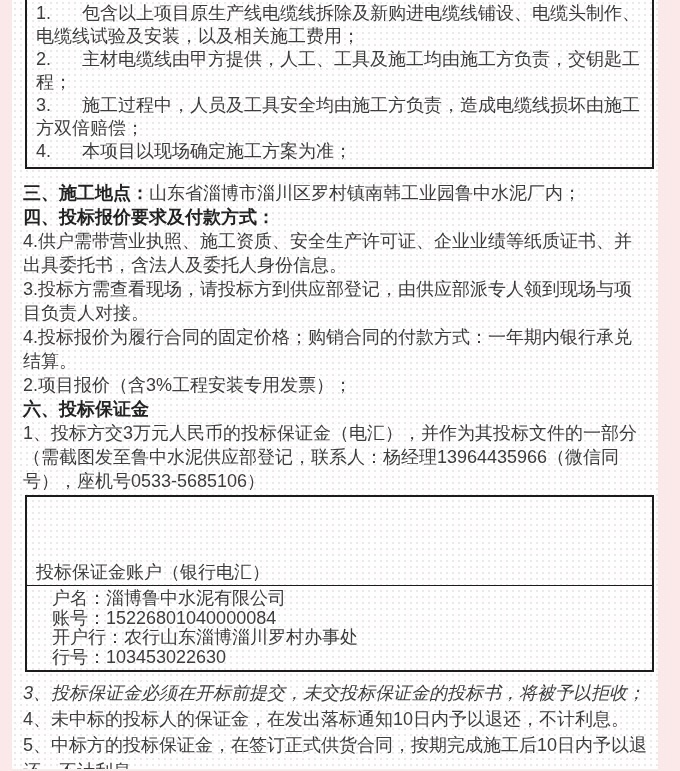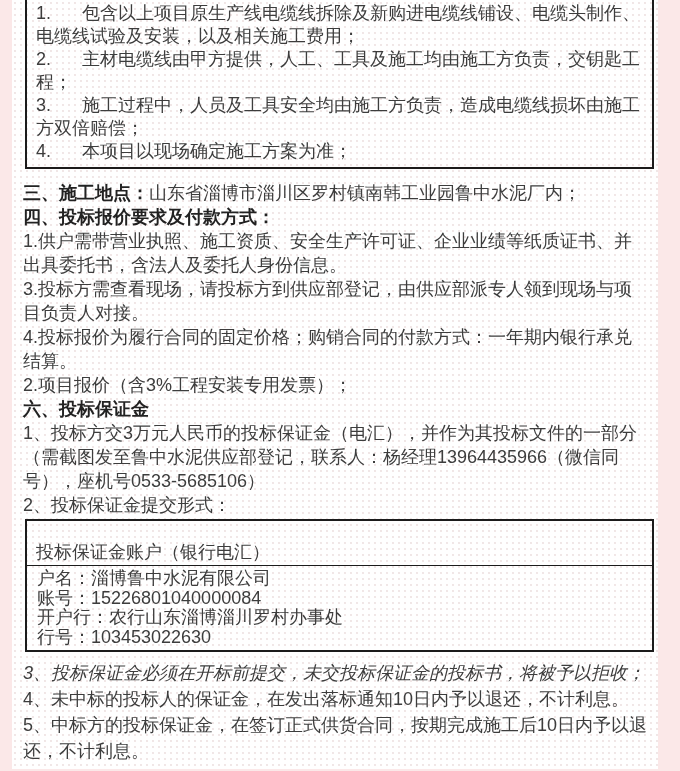--- a/index.html
+++ b/index.html
@@ -36,51 +36,51 @@
   
   .acct {
     margin: 2px 4px 0 13px;
     border: 2px solid #1c1c1c;
     font-size: 18px;
   }
   .acct-header {
     padding: 20px 9px 2px 9px;
     line-height: 22px;
     border-bottom: 1px solid #1c1c1c;
+    margin-top: 44px;
   }
-  .acct-body { padding: 3px 1px; }
+  .acct-body { padding: 3px 16px; }
   .acct-body p { margin: 0; padding: 0 9px; font-size: 18px; line-height: 19.5px; }
   .after-first { margin-top: 8px; font-style: italic; }
   .after { line-height: 26px; }
 </style>
 </head>
 <body>
 
 <div class="paper">
 
   <div class="scope-box">
     <p><span class="t1num">1.</span><span>包含以上项目原生产线电缆线拆除及新购进电缆线铺设、电缆头制作、电缆线试验及安装，以及相关施工费用；</span></p>
     <p><span class="t1num">2.</span><span>主材电缆线由甲方提供，人工、工具及施工均由施工方负责，交钥匙工程；</span></p>
     <p><span class="t1num">3.</span><span>施工过程中，人员及工具安全均由施工方负责，造成电缆线损坏由施工方双倍赔偿；</span></p>
     <p><span class="t1num">4.</span><span>本项目以现场确定施工方案为准；</span></p>
   </div>
 
   <p class="body first"><span class="bld">三、施工地点：</span><span>山东省淄博市淄川区罗村镇南韩工业园鲁中水泥厂内；</span></p>
 
   <p class="body bld">四、投标报价要求及付款方式：</p>
 
-  <p class="body">1.供户需带营业执照、施工资质、安全生产许可证、企业业绩等纸质证书、并出具委托书，含法人及委托人身份信息。</p>
+  <p class="body">4.供户需带营业执照、施工资质、安全生产许可证、企业业绩等纸质证书、并出具委托书，含法人及委托人身份信息。</p>
   <p class="body">3.投标方需查看现场，请投标方到供应部登记，由供应部派专人领到现场与项目负责人对接。</p>
   <p class="body">4.投标报价为履行合同的固定价格；购销合同的付款方式：一年期内银行承兑结算。</p>
   <p class="body">2.项目报价（含3%工程安装专用发票）；</p>
 
   <p class="body bld">六、投标保证金</p>
 
   <p class="body">1、投标方交3万元人民币的投标保证金（电汇），并作为其投标文件的一部分（需截图发至鲁中水泥供应部登记，联系人：杨经理13964435966（微信同号），座机号0533-5685106）</p>
-  <p class="body">2、投标保证金提交形式：</p>
 
   <div class="acct">
     <div class="acct-header">投标保证金账户（银行电汇）</div>
     <div class="acct-body">
       <p>户名：淄博鲁中水泥有限公司</p>
       <p>账号：15226801040000084</p>
       <p>开户行：农行山东淄博淄川罗村办事处</p>
       <p>行号：103453022630</p>
     </div>
   </div>

